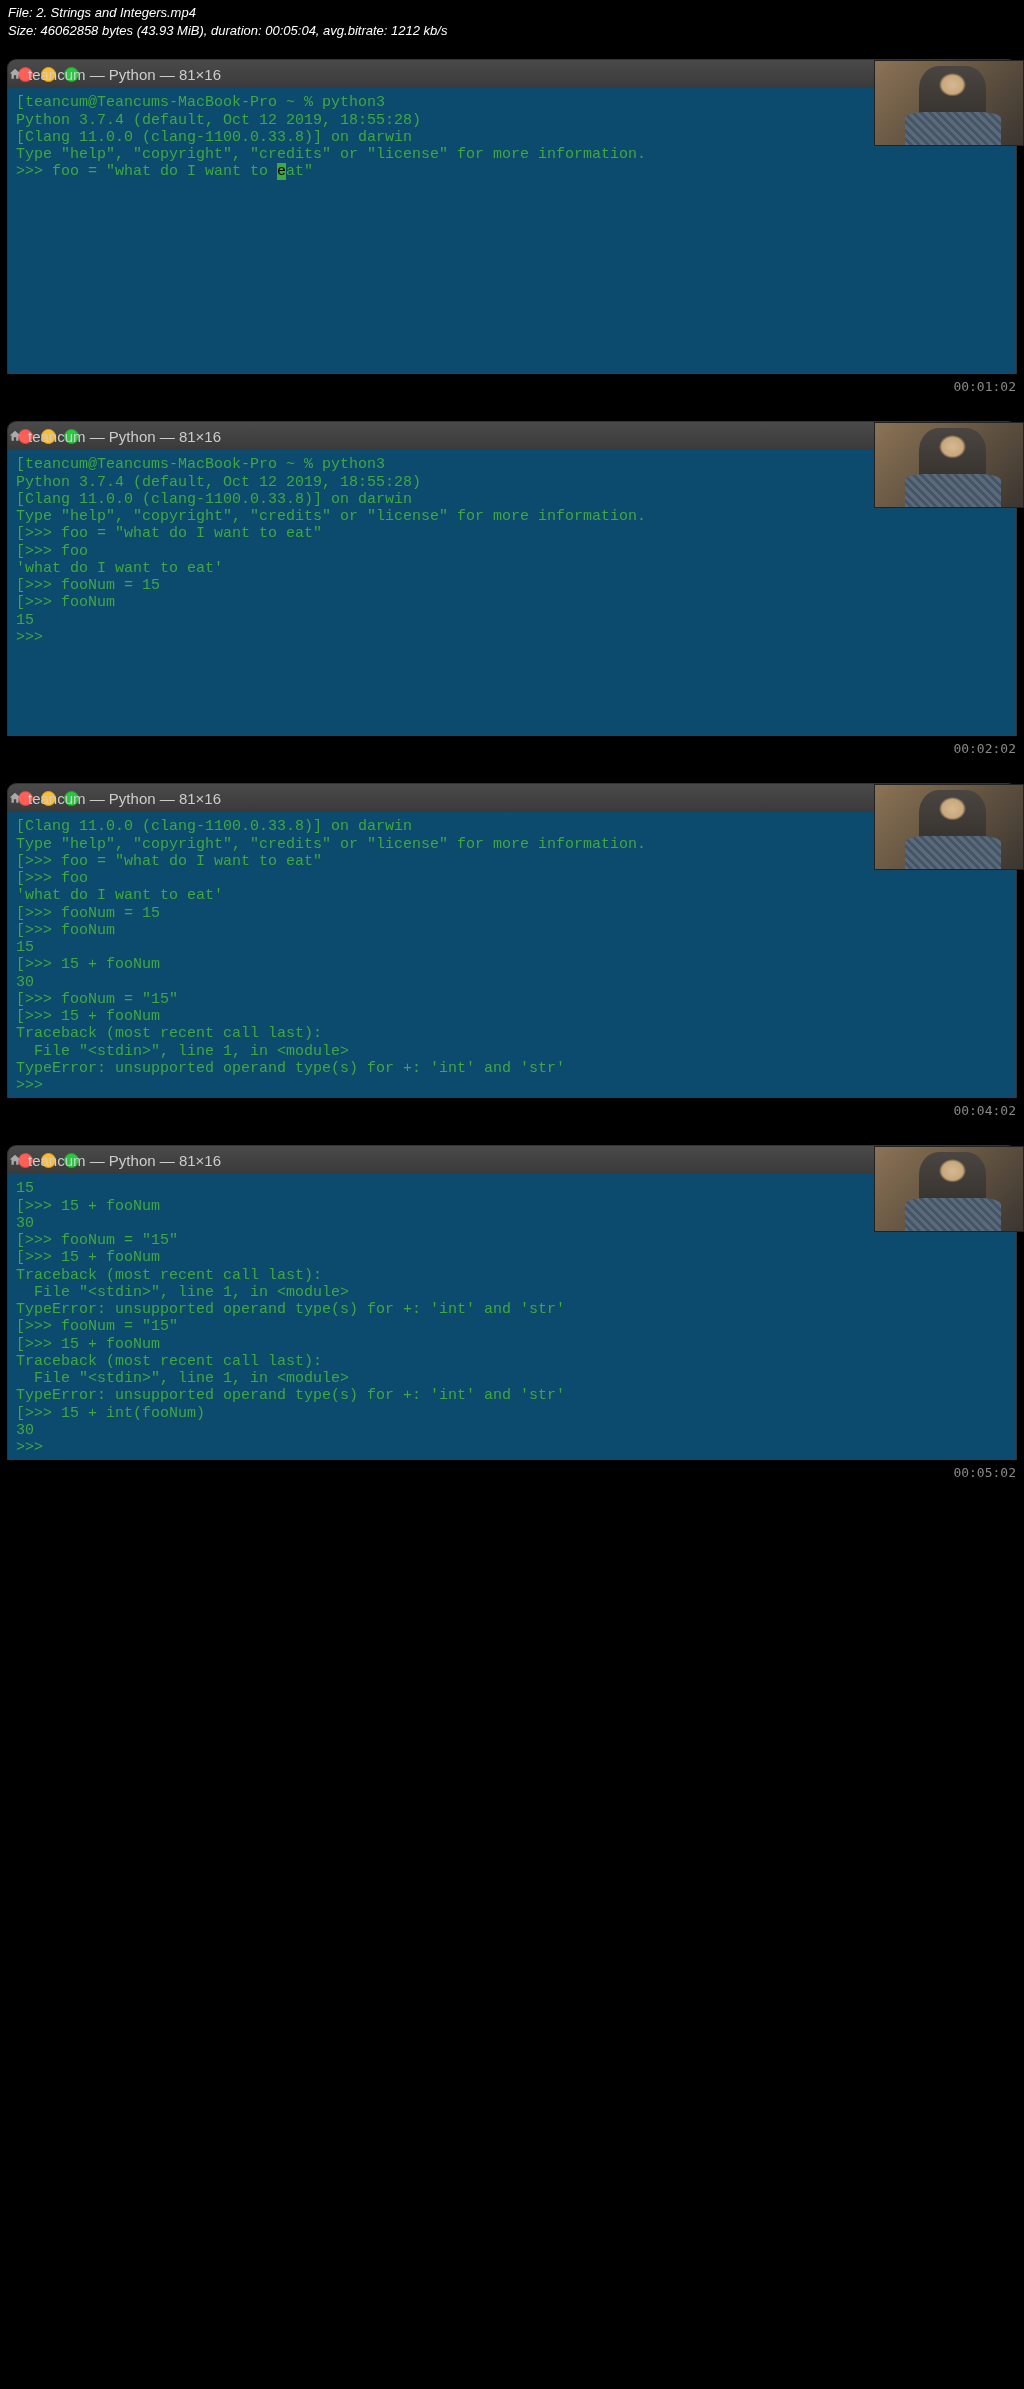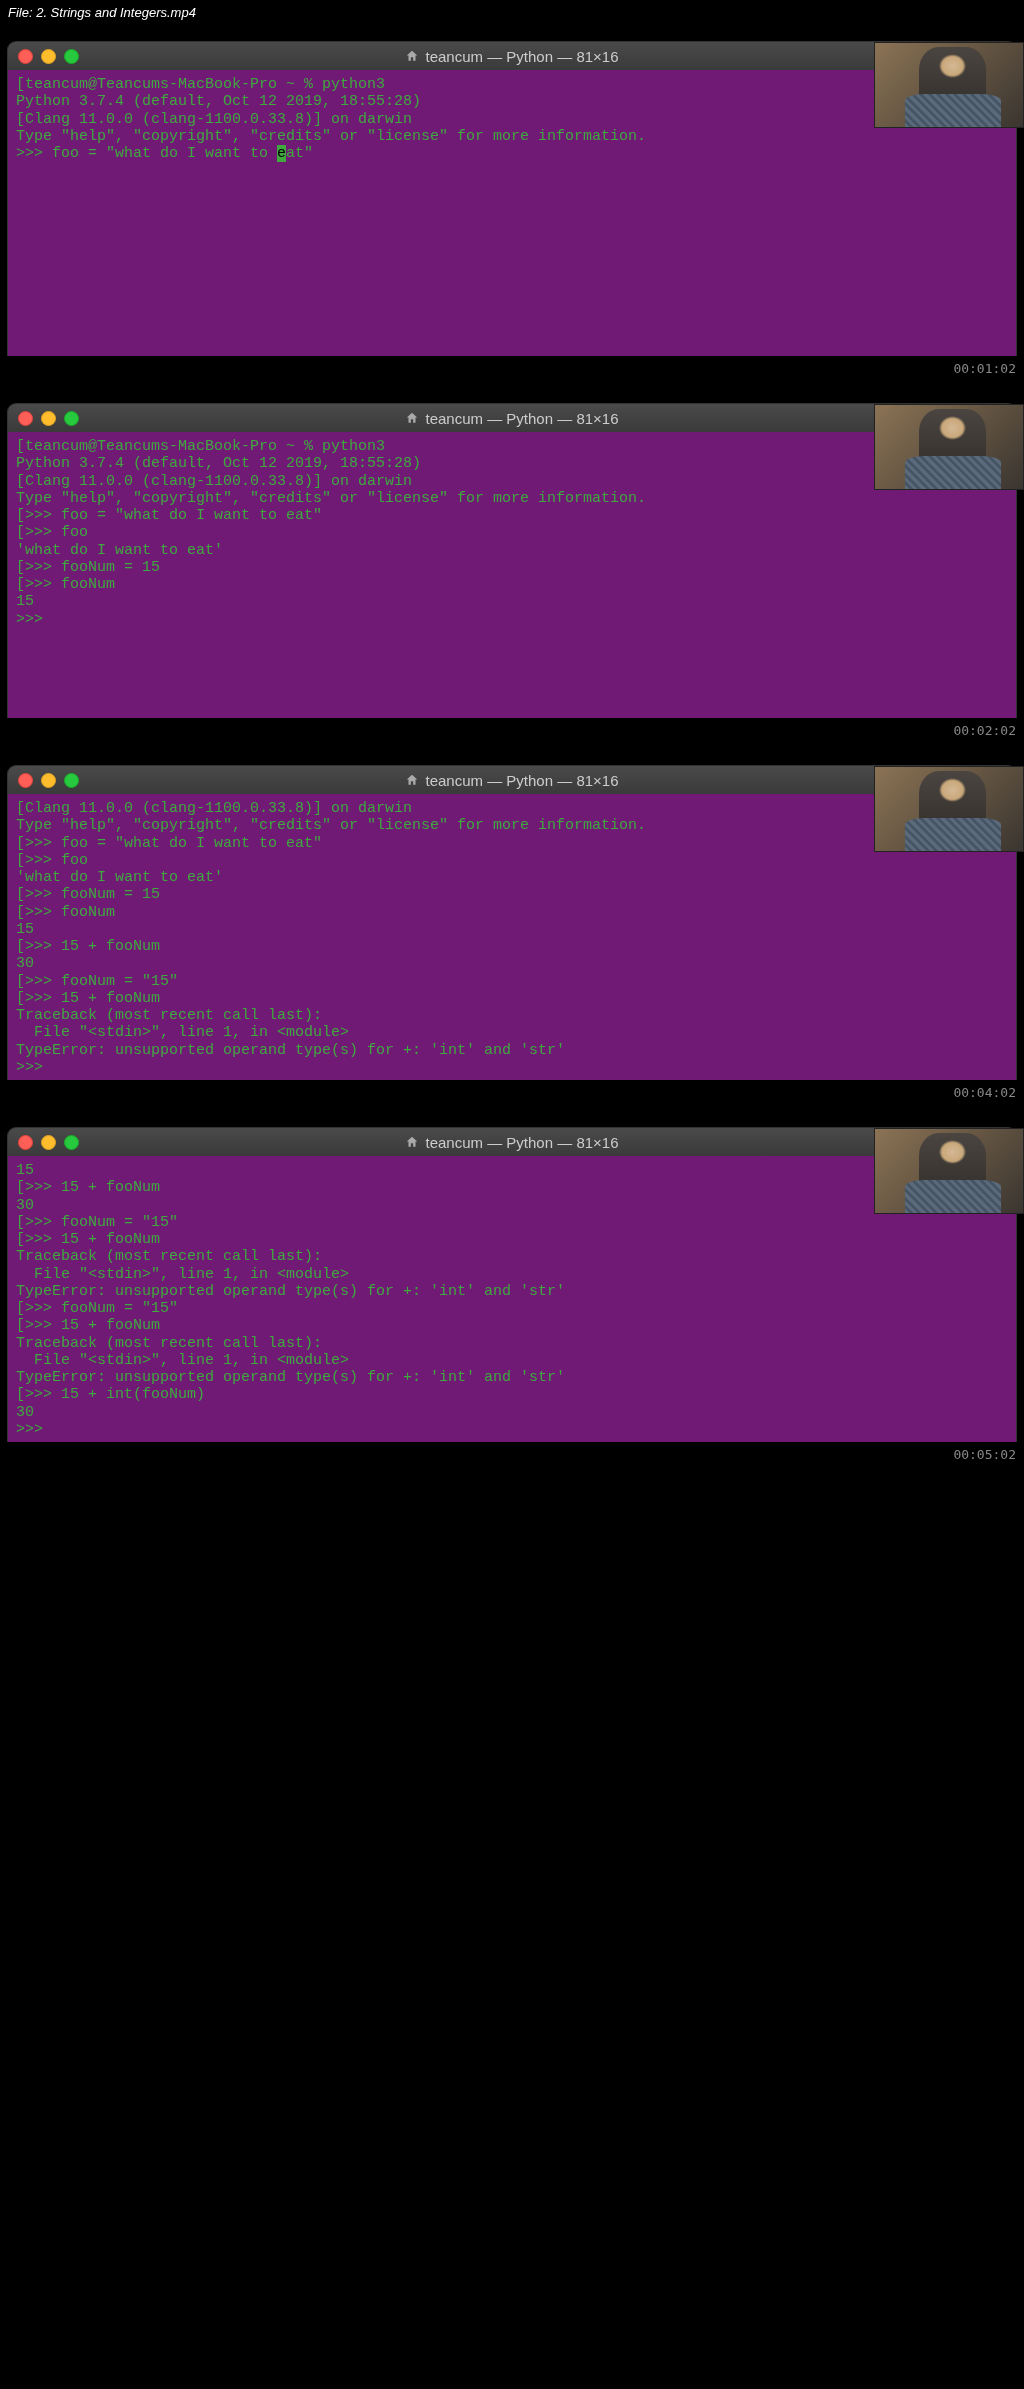--- a/index.html
+++ b/index.html
@@ -51,33 +51,32 @@
   .green { background: #27c93f; border: 0.5px solid #1aab29; }
   .title-text {
     position: absolute;
     left: 0;
     right: 0;
     text-align: center;
     color: #ccc;
     font-family: -apple-system, sans-serif;
     font-size: 15px;
     display: flex;
-    justify-content: center;
     align-items: center;
     gap: 6px;
     pointer-events: none;
   }
   .home-icon {
     width: 14px;
     height: 14px;
     display: inline-block;
   }
   .home-icon svg { fill: #aaa; }
   .terminal-body {
-    background: #701a75;
+    background: #0c4a6e;
     padding: 6px 8px 0 8px;
     font-family: Menlo, Monaco, "Courier New", monospace;
     font-size: 15px;
     line-height: 1.15;
     color: #3fa83f;
     white-space: pre;
     min-height: 280px;
   }
   .terminal-body .line { white-space: pre; }
   .cursor-block {
@@ -127,20 +126,21 @@
   .frame-spacer {
     height: 40px;
     background: #000;
   }
 </style>
 </head>
 <body>
 
 <div class="file-info">
   <div>File: 2. Strings and Integers.mp4</div>
+  <div>Size: 46062858 bytes (43.93 MiB), duration: 00:05:04, avg.bitrate: 1212 kb/s</div>
 </div>
 
 <div id="frames-container">
     <div class="frame">
       <div class="terminal-window">
         <div class="titlebar">
           <div class="traffic-lights">
             <div class="light red"></div>
             <div class="light yellow"></div>
             <div class="light green"></div>

